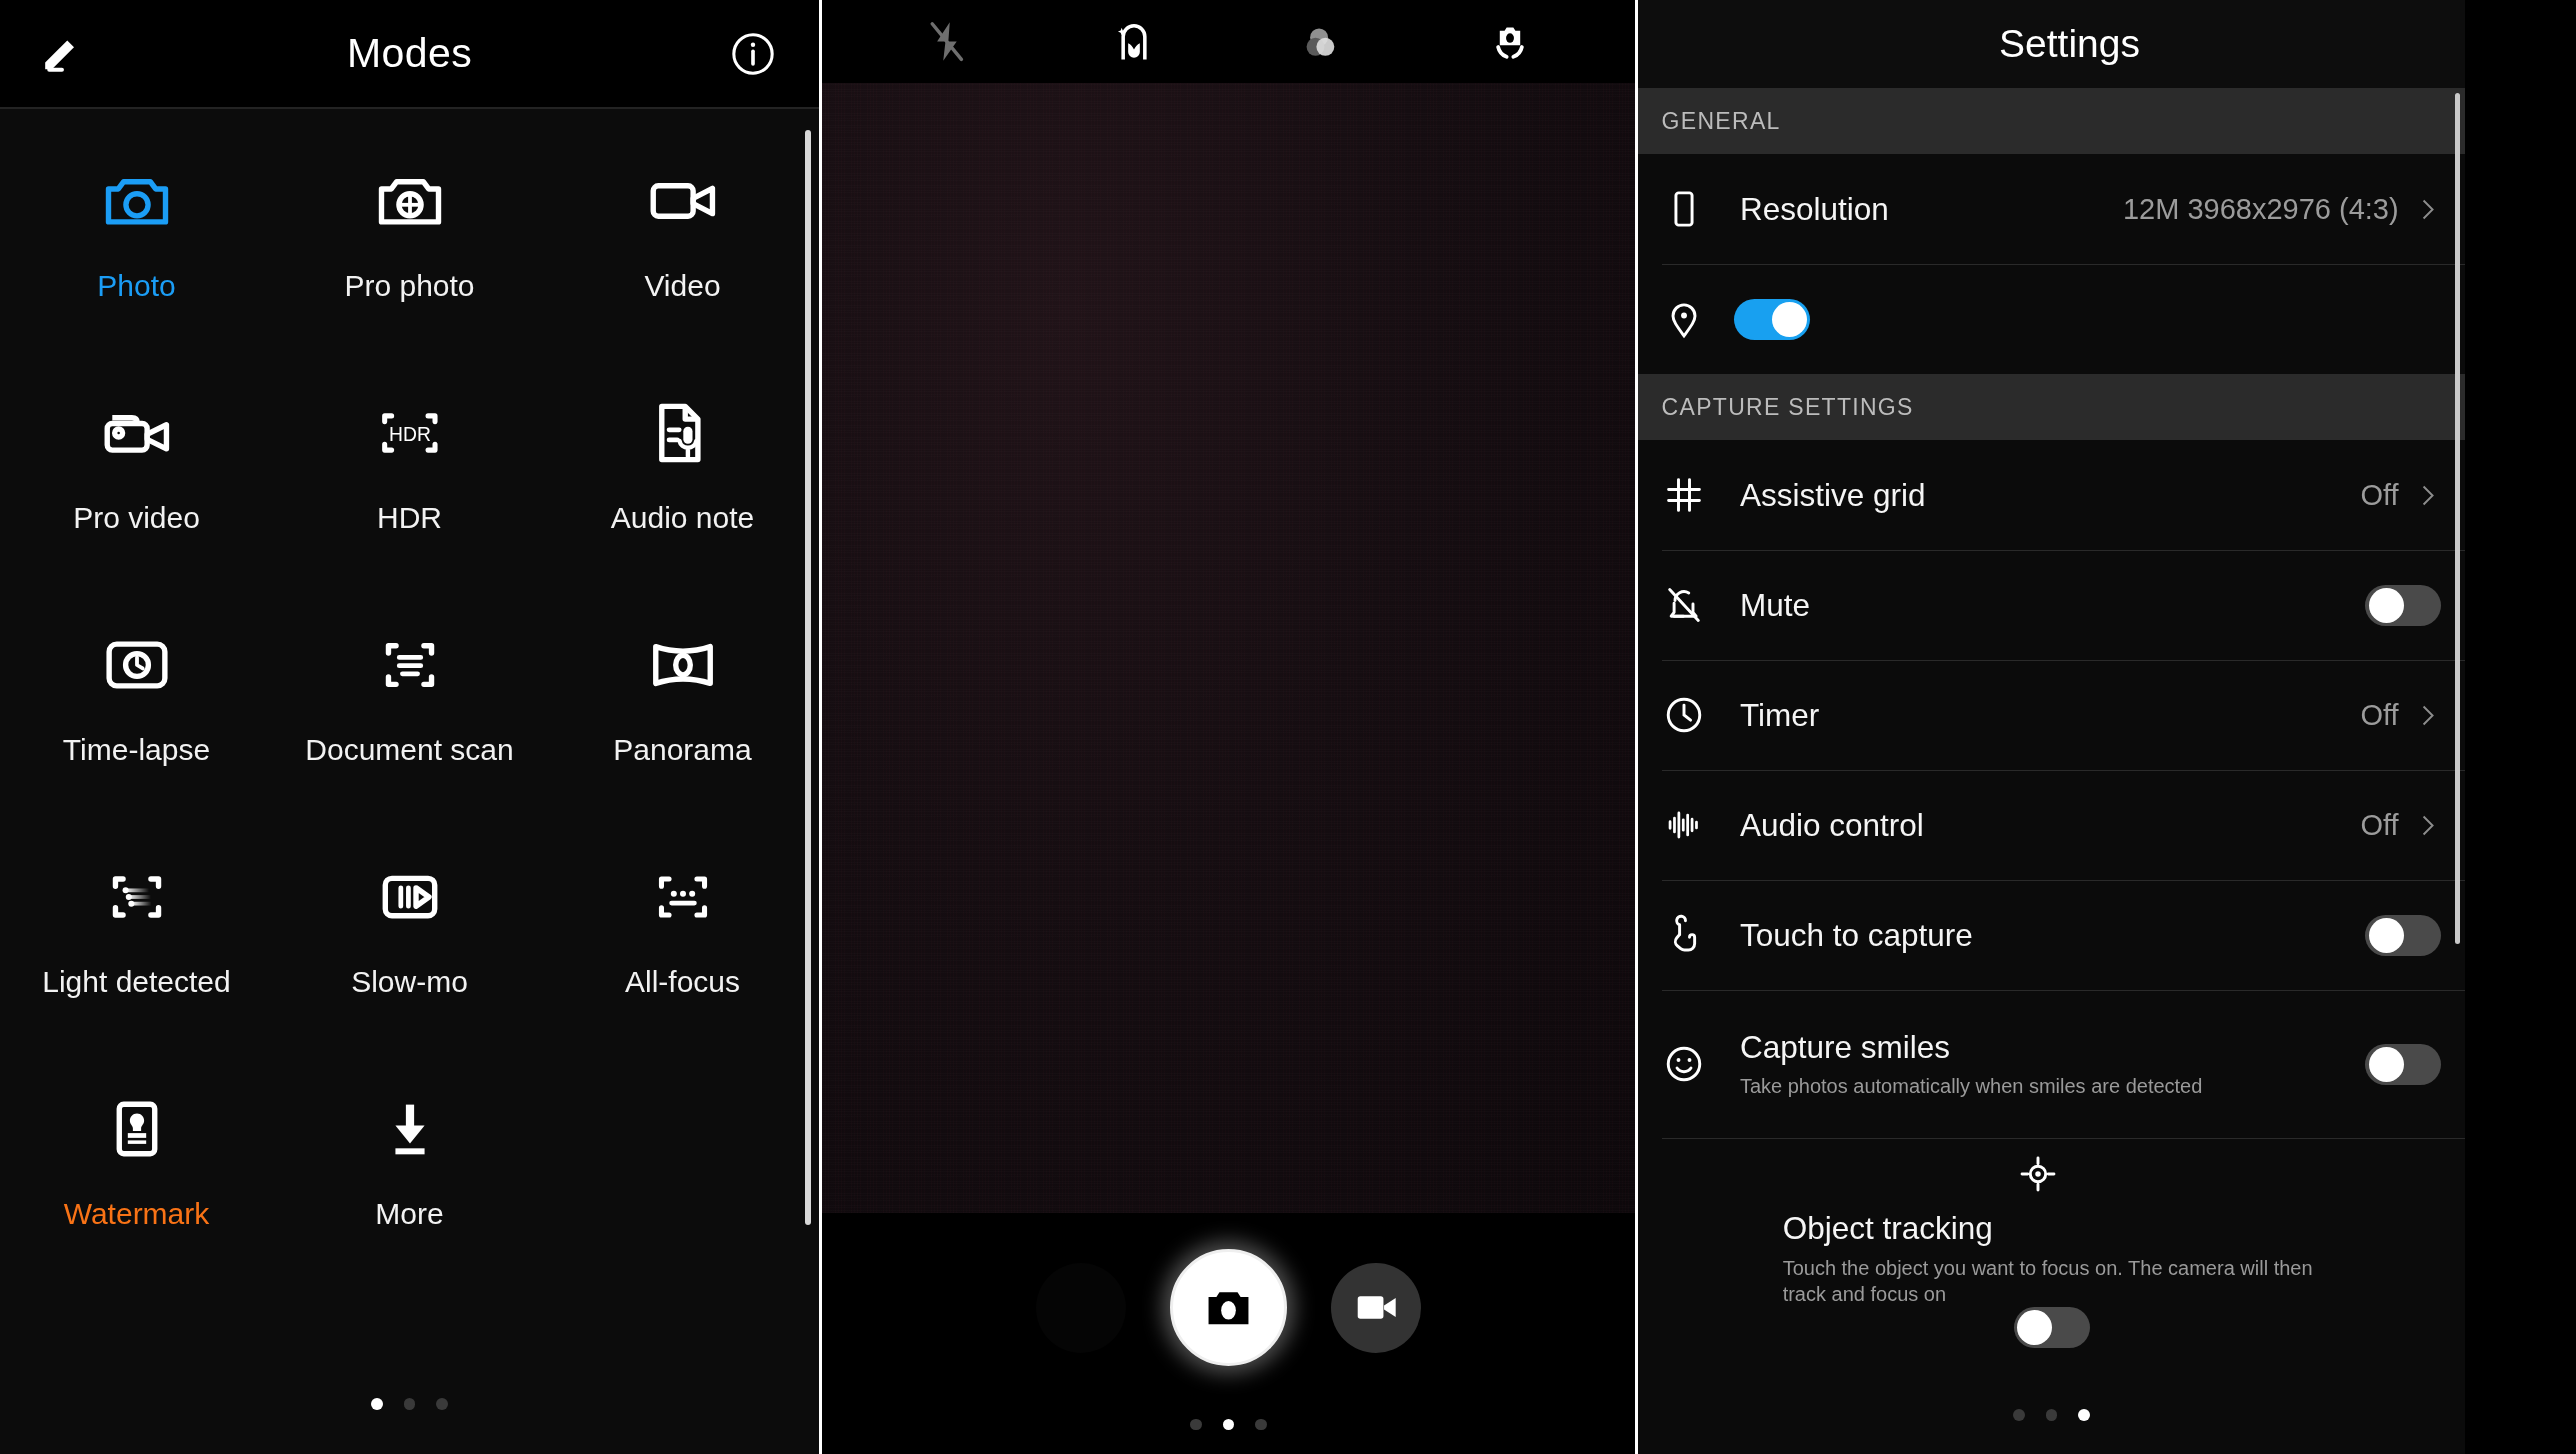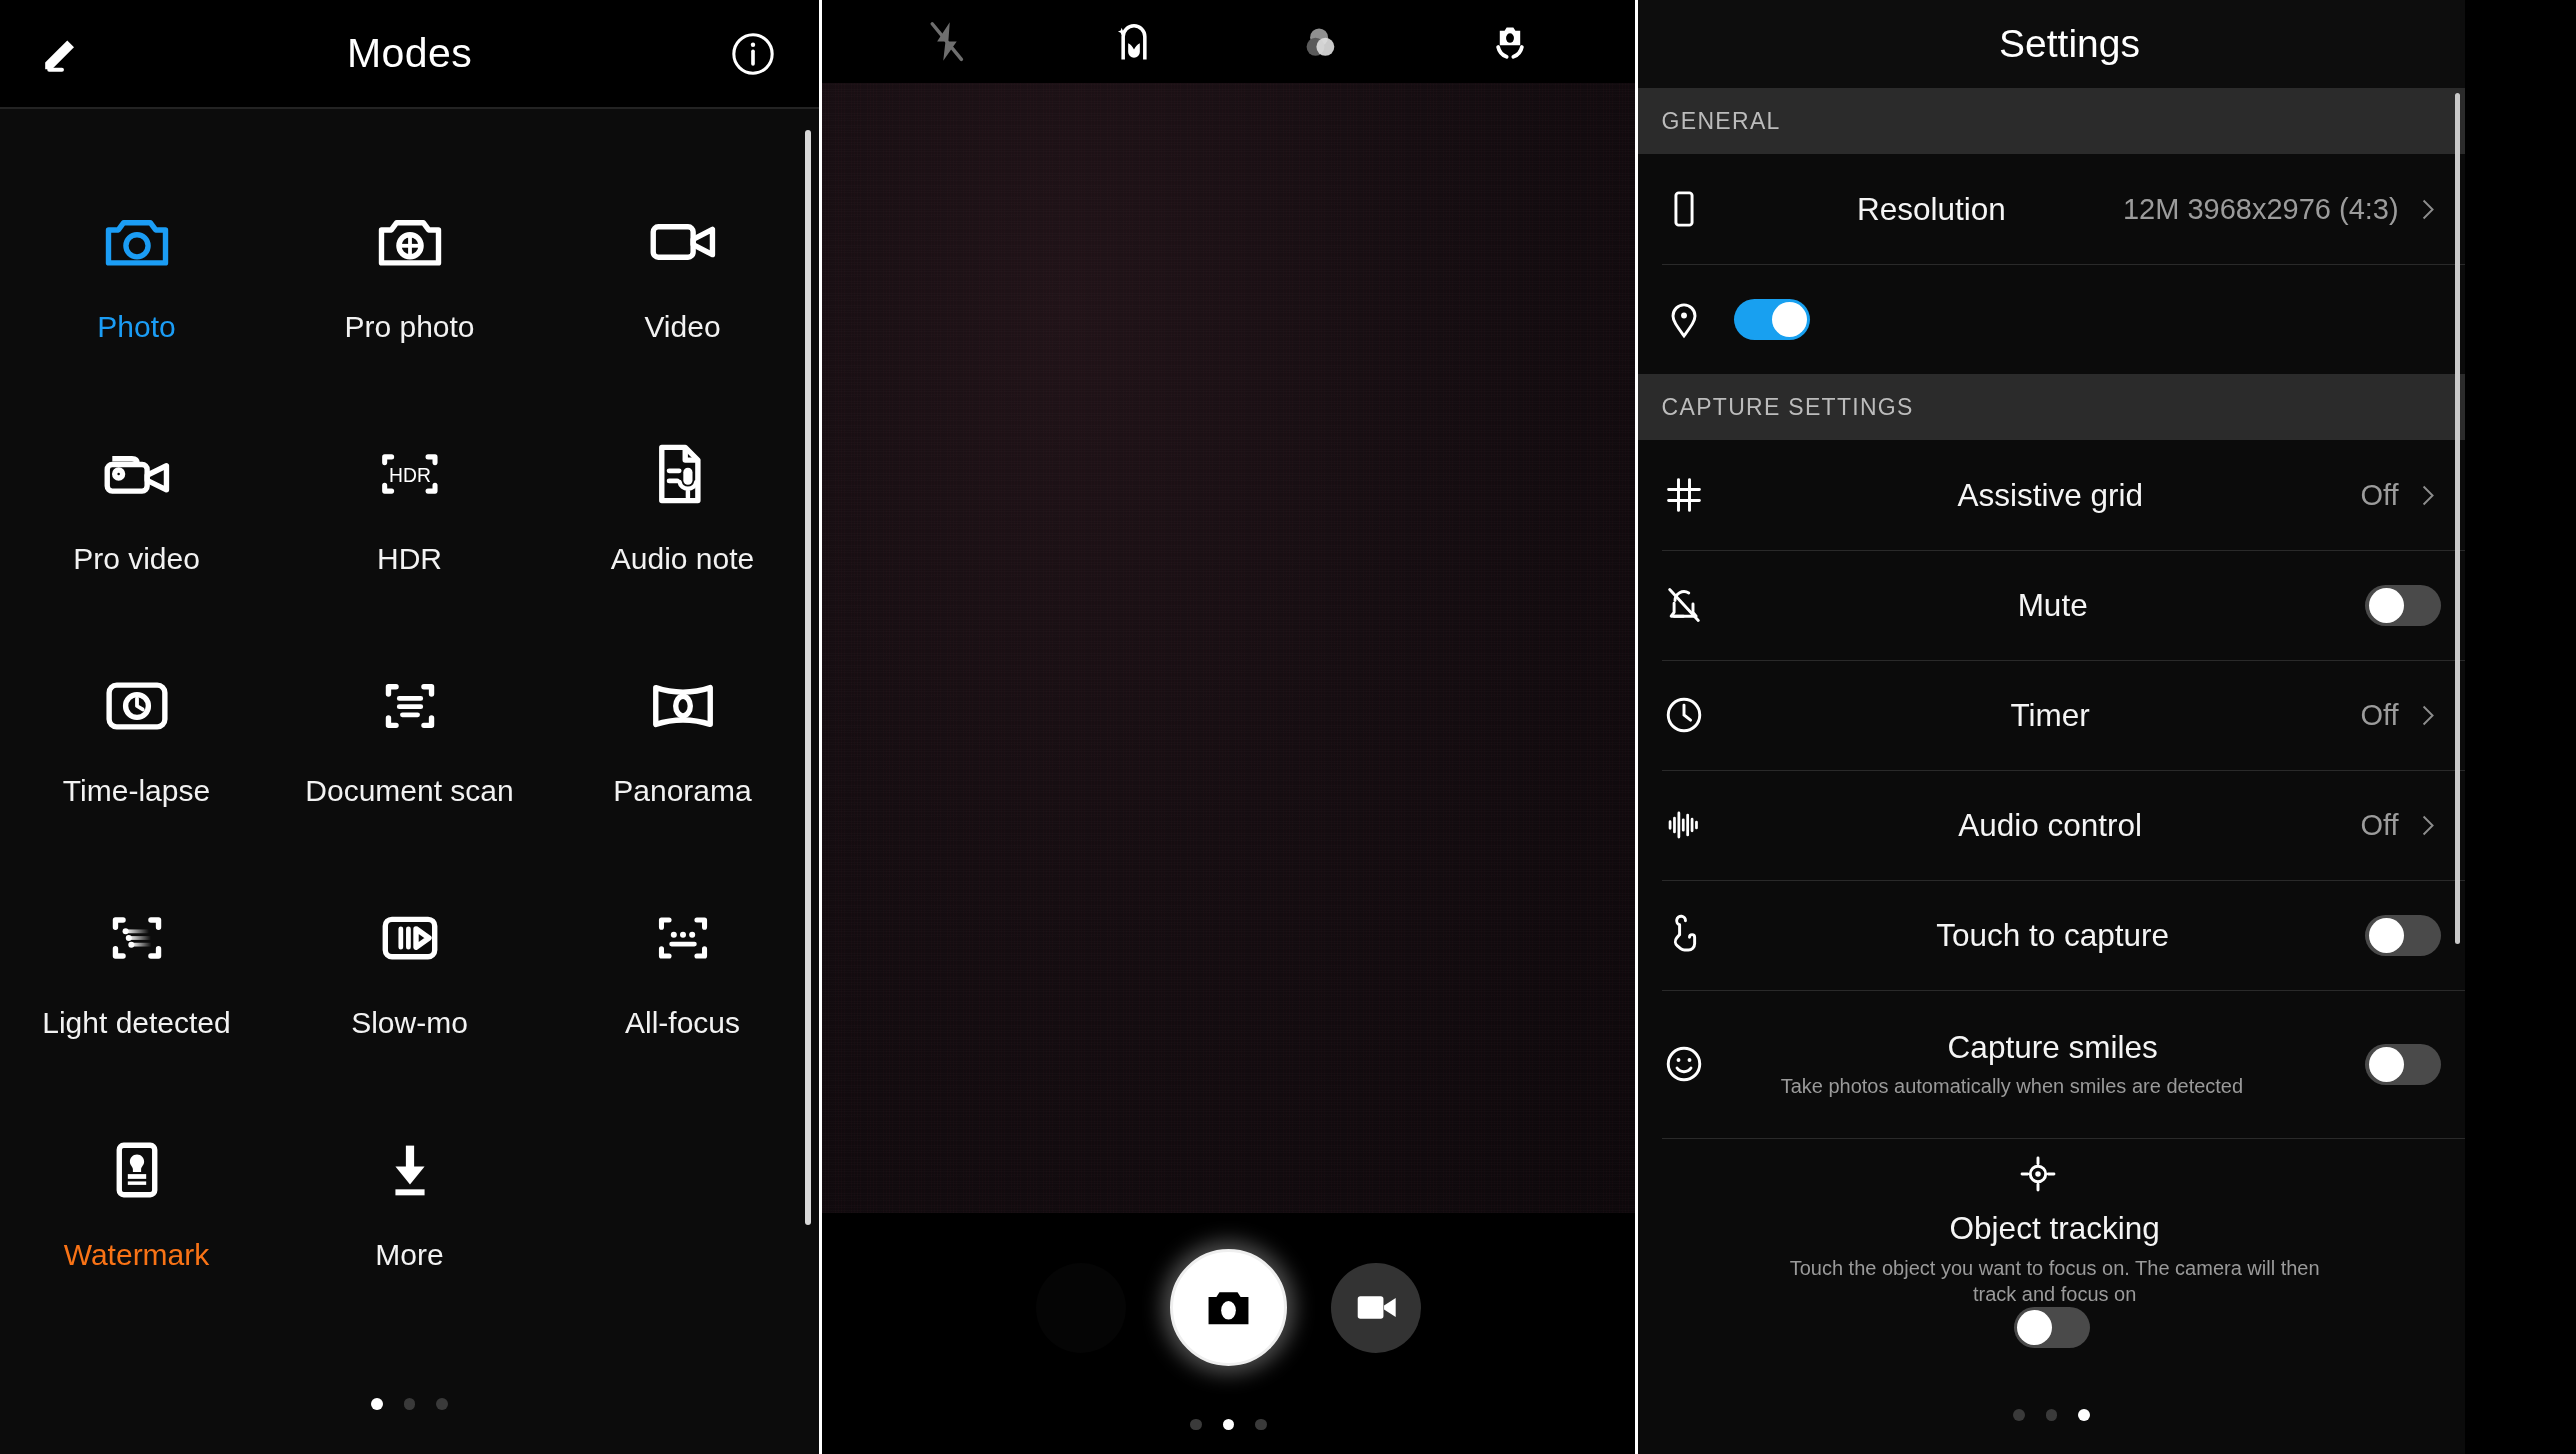--- a/index.html
+++ b/index.html
@@ -22,21 +22,21 @@
     height: 109px; background: #000;
     display: flex; align-items: center; justify-content: center;
     position: relative;
     border-bottom: 2.4px solid #232323;
   }
   .modes-title { color: #fff; font-size: 41px; font-weight: 400; letter-spacing: 0.4px; }
   .hdr-left-icon { position: absolute; left: 36px; top: 50%; transform: translateY(-50%); }
   .hdr-right-icon { position: absolute; right: 43px; top: 50%; transform: translateY(-50%); }
 
   .modes-grid {
-    padding: 78px 0 0 0;
+    padding: 37px 0 0 0;
     display: grid;
     grid-template-columns: repeat(3, 1fr);
     row-gap: 19px;
   }
   .mode-cell {
     display: flex; flex-direction: column; align-items: center;
     padding-top: 11px; height: 213px;
   }
   .mode-ico { height: 88px; display: flex; align-items: center; justify-content: center; }
   .mode-label {
@@ -119,21 +119,21 @@
     height: 66px; background: #2b2b2b;
     display: flex; align-items: center;
     padding-left: 23.6px;
   }
   .set-section span {
     color: #bcbcbc; font-size: 23px; letter-spacing: 1.3px;
   }
   .set-row {
     display: flex; align-items: center;
     padding: 0 23.6px 0 23.6px;
-    min-height: 110px; position: relative; text-align: center;
+    min-height: 110px; position: relative;
   }
   .set-row + .set-row::before {
     content: ""; position: absolute; left: 23.6px; right: 0; top: 0;
     height: 0.8px; background: #2a2a2a;
   }
   .row-icon {
     width: 72px; flex: 0 0 72px;
     display: flex; align-items: center; justify-content: flex-start;
   }
   .row-mid { flex: 1 1 auto; padding-left: 6.3px; }

